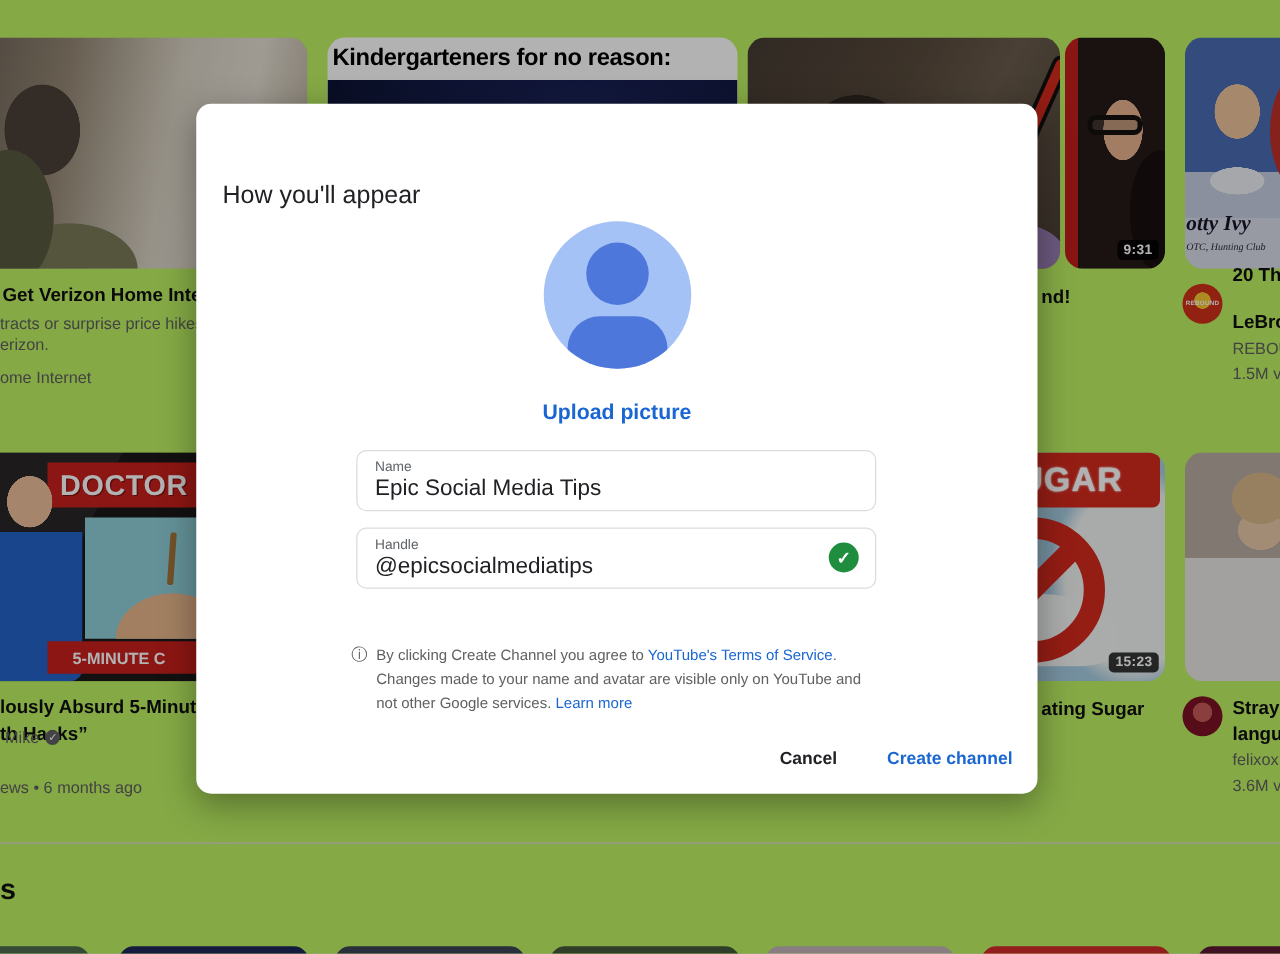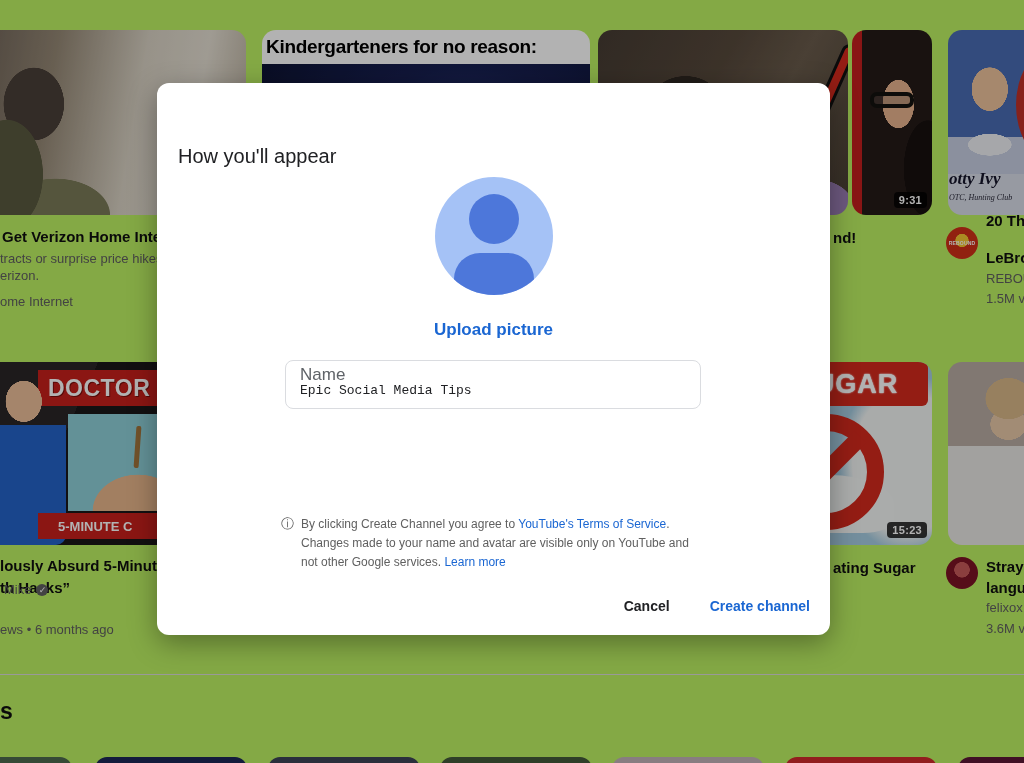--- a/index.html
+++ b/index.html
@@ -132,23 +132,23 @@
   .avatar-body { position:absolute; left:50%; transform:translateX(-50%); top:76px; width:80px;
     height:60px; border-radius:26px 26px 0 0; background:var(--avatar-person,#4d77da); }
 
   .upload-link { position:absolute; left:0; right:0; top:237px; text-align:center;
     color:var(--link-blue,#1a73e8); font-size:17px; font-weight:bold; cursor:pointer; }
 
   .field { position:absolute; left:128px; width:416px; border:1px solid #dadce0; border-radius:8px;
     background:#fff; padding:7px 14px 8px; }
   .field-name { top:277px; height:49px; }
   .field-handle { top:339px; height:49px; }
-  .field-label { font-size:17px; color:#5f6368; line-height:13px; }
-  .field-input { display:block; border:none; outline:none; font-size:13px; color:#202124;
-    width:90%; font-family:Liberation Mono, monospace; background:transparent; line-height:19px; padding:0; }
+  .field-label { font-size:11px; color:#5f6368; line-height:13px; }
+  .field-input { display:block; border:none; outline:none; font-size:18px; color:#202124;
+    width:90%; font-family:Liberation Sans, sans-serif; background:transparent; line-height:19px; padding:0; }
   .check-badge { position:absolute; right:13px; top:11px; width:24px; height:24px; border-radius:50%;
     background:var(--success-green,#1e8e3e); color:#fff; display:flex; align-items:center;
     justify-content:center; font-size:14px; font-weight:bold; }
 
   .disclaimer { position:absolute; left:124px; top:432px; width:420px; display:flex; gap:7px;
     font-size:12px; color:#606060; line-height:19px; }
   .info-icon { font-size:13px; line-height:18px; color:#606060; }
   .link { color:var(--link-blue,#1a73e8); text-decoration:none; cursor:pointer; }
 
   .actions { position:absolute; right:18px; bottom:17px; display:flex; gap:36px; align-items:center; }
@@ -256,20 +256,25 @@
       <div class="avatar-body"></div>
     </div>
 
     <div class="upload-link">Upload picture</div>
 
     <div class="field field-name">
       <div class="field-label">Name</div>
       <input class="field-input" type="text" value="Epic Social Media Tips" style="">
     </div>
 
+    <div class="field field-handle">
+      <div class="field-label">Handle</div>
+      <input class="field-input" type="text" value="@epicsocialmediatips" style="">
+      <div class="check-badge">✓</div>
+    </div>
 
     <div class="disclaimer">
       <span class="info-icon">ⓘ</span>
       <p><span>By clicking Create Channel you agree to </span><a class="link">YouTube's Terms of Service</a><span>. Changes made to your name and avatar are visible only on YouTube and not other Google services. </span><a class="link">Learn more</a></p>
     </div>
 
     <div class="actions">
       <button class="btn btn-cancel">Cancel</button>
       <button class="btn btn-create">Create channel</button>
     </div>

